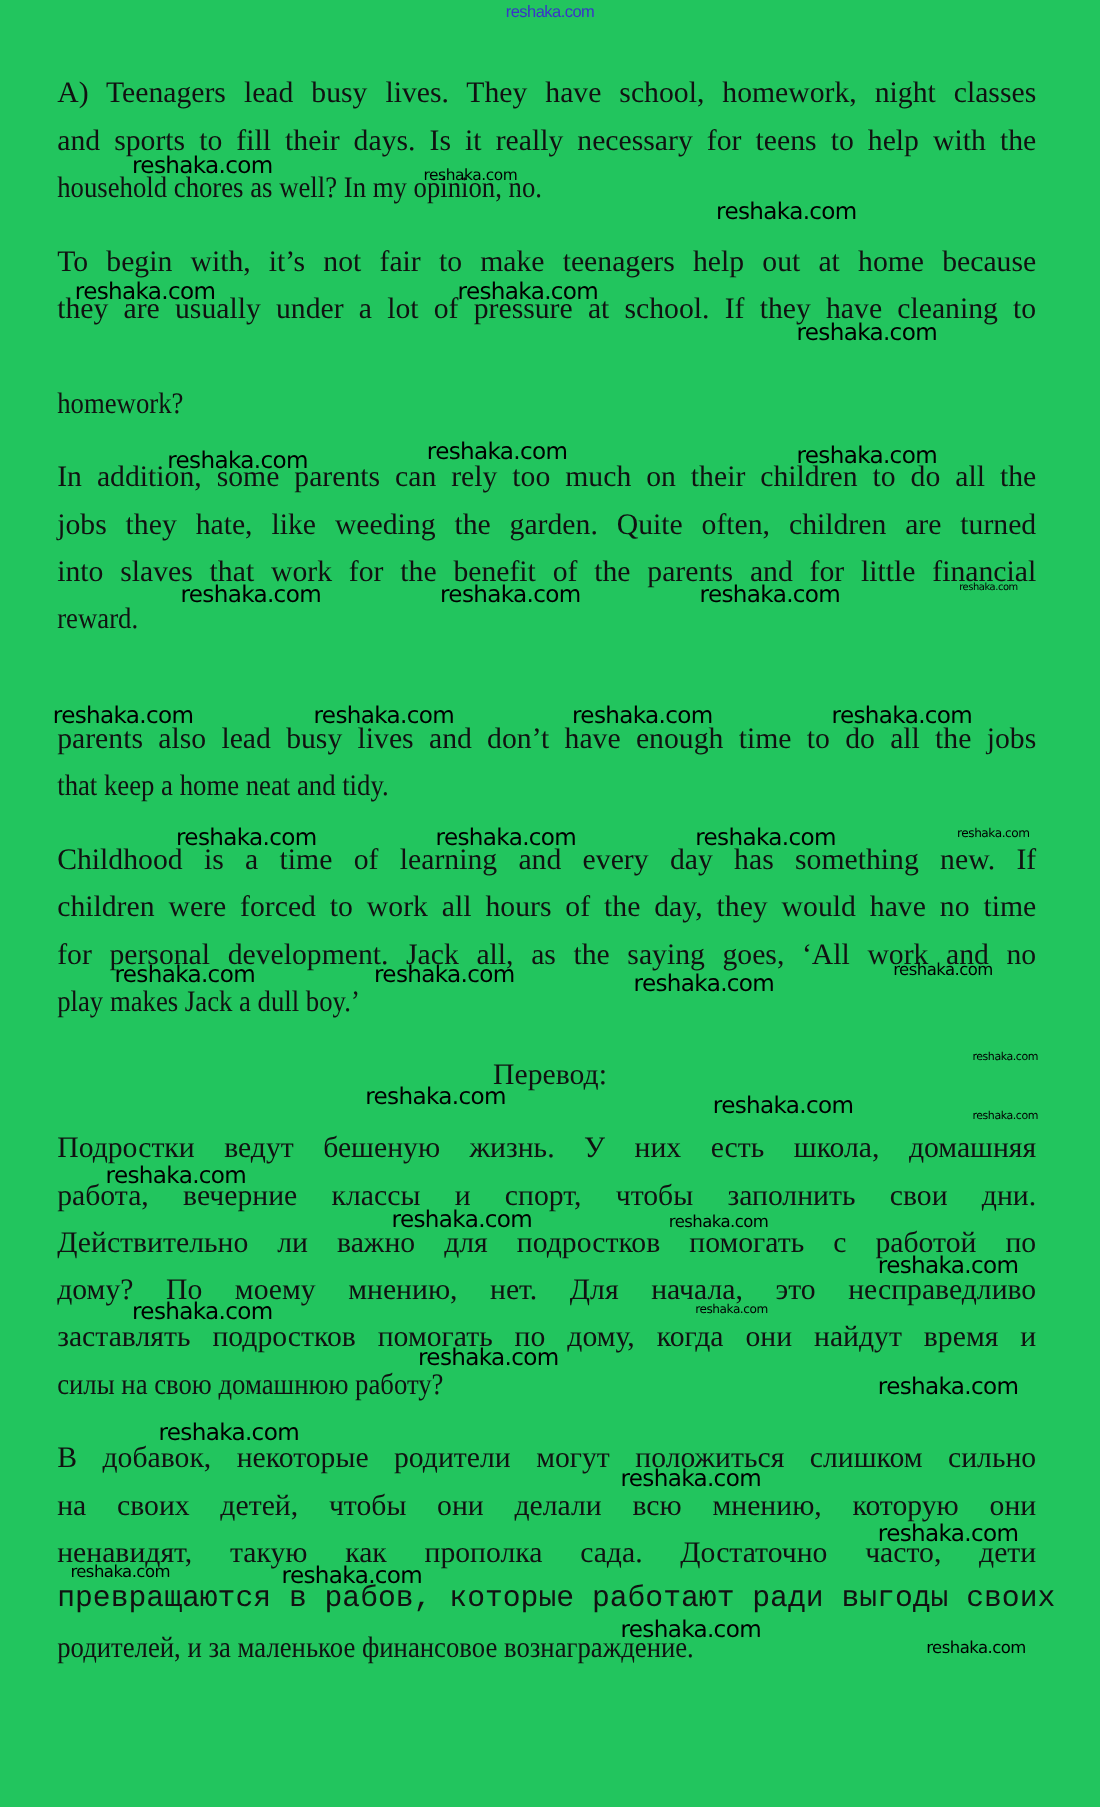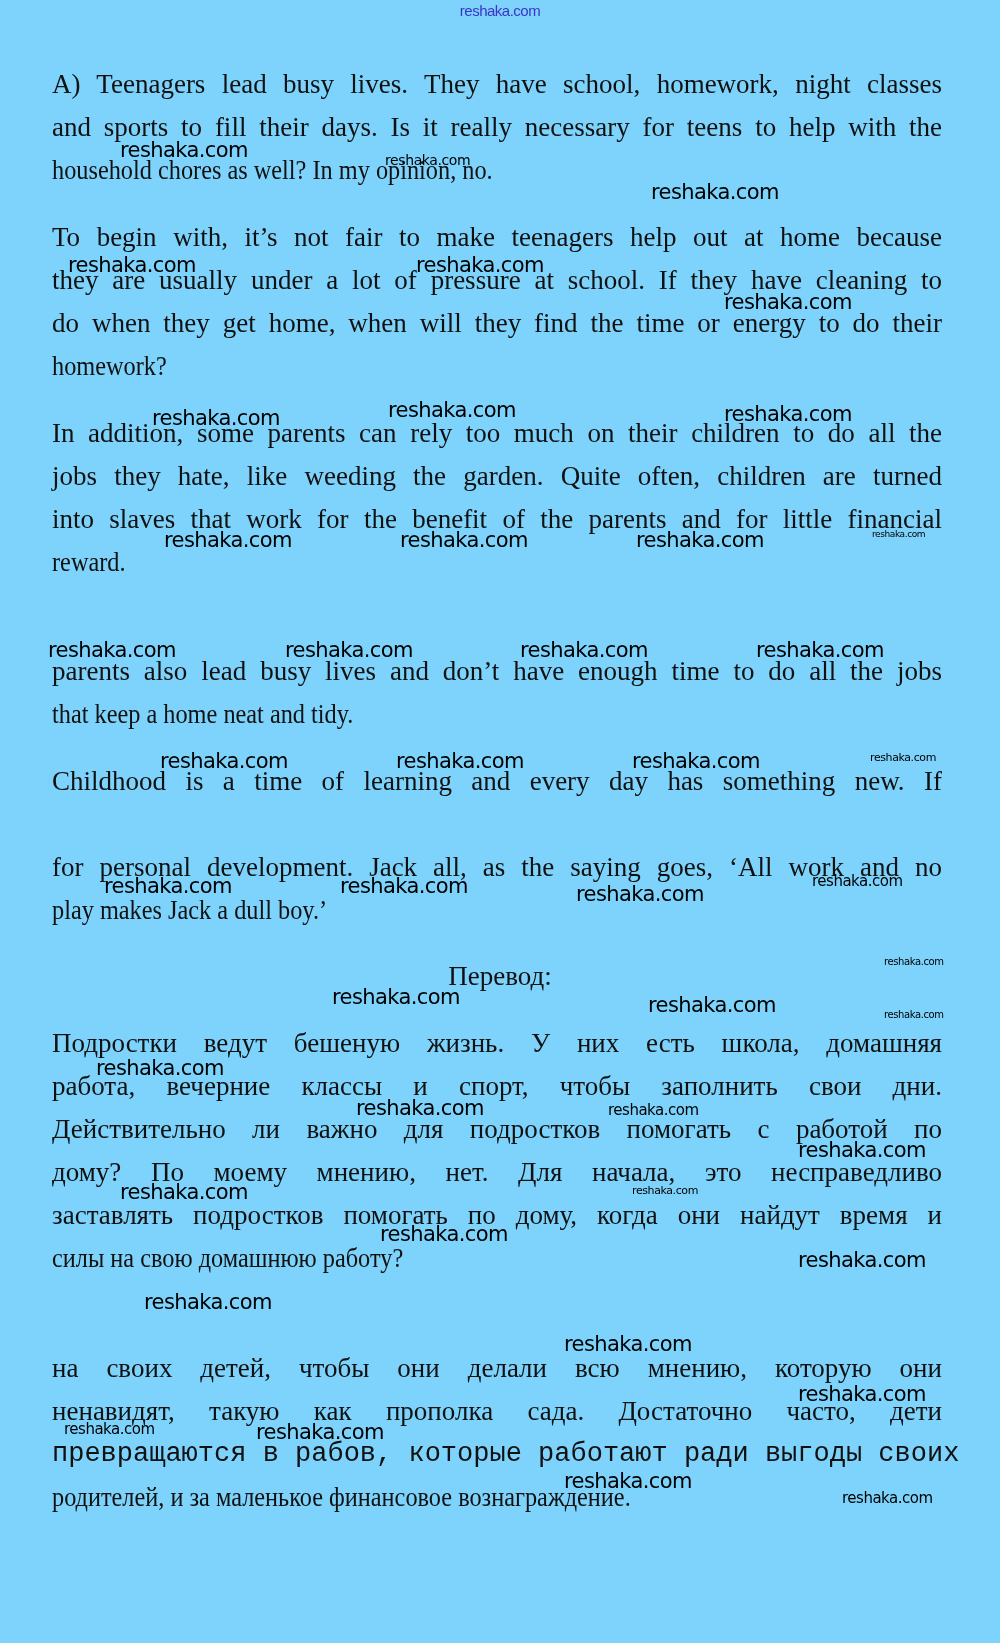--- a/index.html
+++ b/index.html
@@ -1,17 +1,17 @@
 <!DOCTYPE html>
 <html><head>
 <meta charset="utf-8">
 <style>
   html, body { margin: 0; padding: 0; background: #ffffff; }
   body { width: 1000px; height: 1643px; position: relative; overflow: hidden; }
-  .page { position: absolute; left: 0; top: 0; width: 1000px; height: 1643px; background: #7dd3fc; }
+  .page { position: absolute; left: 0; top: 0; width: 1000px; height: 1643px; background: #22c55e; }
   .header-link {
     position: absolute; top: 2px; left: 0; width: 1000px; text-align: center;
     font-family: "Liberation Sans Narrow", "Liberation Sans", sans-serif;
     font-size: 15px; color: #3b34c9; letter-spacing: -0.5px;
   }
   .line {
     position: absolute; left: 52px; width: 890px;
     font-family: "Liberation Serif", serif; font-size: 27px; color: #111;
     white-space: nowrap; line-height: 30px;
     transform-origin: left top;
@@ -32,44 +32,45 @@
 <div class="page">
 
   <div class="header-link">reshaka.com</div>
 
   <div class="line justify" style="top: 112px; width: 890px;">and sports to fill their days. Is it really necessary for teens to help with the</div>
   <div class="line justify" style="top: 69px; width: 890px;">A) Teenagers lead busy lives. They have school, homework, night classes</div>
   <div class="line" style="top: 155px; width: auto; transform: scaleX(0.9);">household chores as well? In my opinion, no.</div>
 
   <div class="line justify" style="top: 222px; width: 890px;">To begin with, it’s not fair to make teenagers help out at home because</div>
   <div class="line justify" style="top: 265px; width: 890px;">they are usually under a lot of pressure at school. If they have cleaning to</div>
-  <div class="line justify" style="top: 308px; width: 890px;">do when they get home, when will they find the time or energy to do their</div>
   <div class="line" style="top: 351px; width: auto; transform: scaleX(0.9);">homework?</div>
 
   <div class="line justify" style="top: 418px; width: 890px;">In addition, some parents can rely too much on their children to do all the</div>
   <div class="line justify" style="top: 461px; width: 890px;">jobs they hate, like weeding the garden. Quite often, children are turned</div>
   <div class="line justify" style="top: 504px; width: 890px;">into slaves that work for the benefit of the parents and for little financial</div>
   <div class="line" style="top: 547px; width: auto; transform: scaleX(0.9);">reward.</div>
 
   <div class="line justify" style="top: 656px; width: 890px;">parents also lead busy lives and don’t have enough time to do all the jobs</div>
   <div class="line" style="top: 699px; width: auto; transform: scaleX(0.9);">that keep a home neat and tidy.</div>
 
   <div class="line justify" style="top: 766px; width: 890px;">Childhood is a time of learning and every day has something new. If</div>
+  <div class="line justify" style="top: 809px; width: 890px;">children were forced to work all hours of the day, they would have no time</div>
   <div class="line justify" style="top: 852px; width: 890px;">for personal development. Jack all, as the saying goes, ‘All work and no</div>
   <div class="line" style="top: 895px; width: auto; transform: scaleX(0.9);">play makes Jack a dull boy.’</div>
 
   <div class="line center" style="top:961px">Перевод:</div>
 
   <div class="line justify" style="top: 1028px; width: 890px;">Подростки ведут бешеную жизнь. У них есть школа, домашняя</div>
   <div class="line justify" style="top: 1071px; width: 890px;">работа, вечерние классы и спорт, чтобы заполнить свои дни.</div>
   <div class="line justify" style="top: 1114px; width: 890px;">Действительно ли важно для подростков помогать с работой по</div>
   <div class="line justify" style="top: 1157px; width: 890px;">дому? По моему мнению, нет. Для начала, это несправедливо</div>
   <div class="line justify" style="top: 1200px; width: 890px;">заставлять подростков помогать по дому, когда они найдут время и</div>
   <div class="line" style="top: 1243px; width: auto; transform: scaleX(0.9);">силы на свою домашнюю работу?</div>
 
+  <div class="line justify" style="top: 1310px; width: 890px;">В добавок, некоторые родители могут положиться слишком сильно</div>
   <div class="line justify" style="top: 1353px; width: 890px;">на своих детей, чтобы они делали всю мнению, которую они</div>
   <div class="line justify" style="top: 1396px; width: 890px;">ненавидят, такую как прополка сада. Достаточно часто, дети</div>
   <div class="line justify" style="top: 1439px; width: 890px; font-family: Liberation Mono, monospace;">превращаются в рабов, которые работают ради выгоды своих</div>
   <div class="line" style="top: 1482px; width: auto; transform: scaleX(0.9);">родителей, и за маленькое финансовое вознаграждение.</div>
 
   <div class="wm big" style="left:120px;top:140px">reshaka.com</div>
   <div class="wm small" style="left:385px;top:153px;font-size:14px">reshaka.com</div>
   <div class="wm big" style="left:651px;top:182px">reshaka.com</div>
 
   <div class="wm big" style="left:68px;top:255px">reshaka.com</div>

